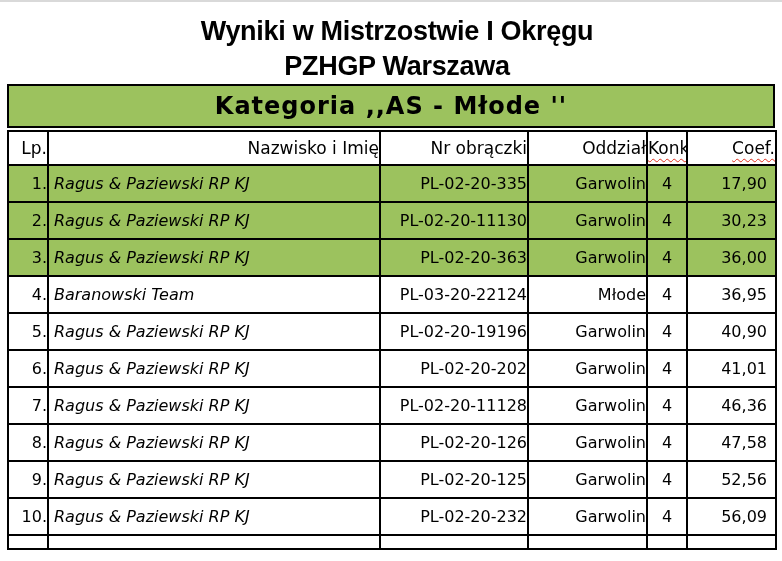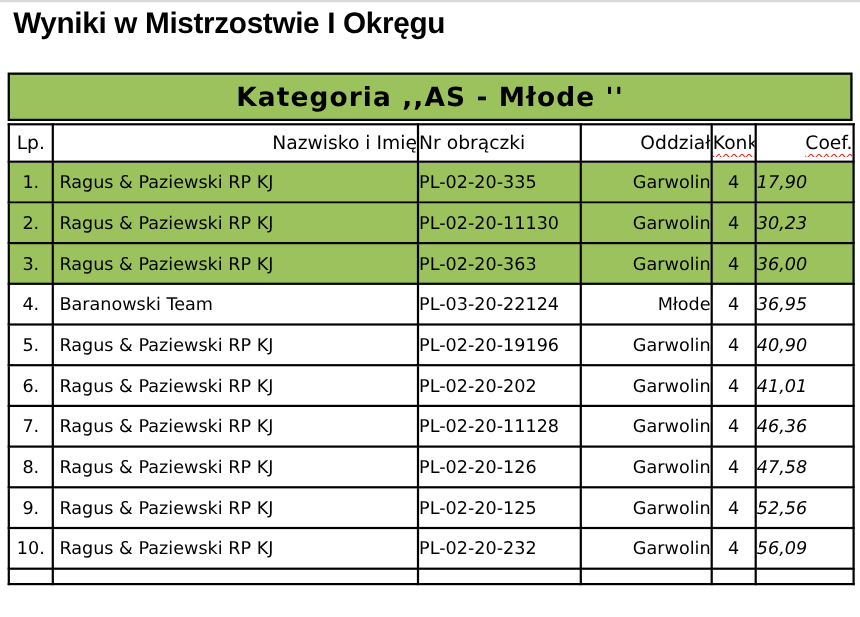--- a/index.html
+++ b/index.html
@@ -9,31 +9,32 @@
     overflow: hidden;
     background: #ffffff;
     font-family: "DejaVu Sans", sans-serif;
     color: #000;
   }
   .top-edge {
     width: 100%; height: 2px;
     background: var(--top-edge-gray, #d9d9d9);
   }
   .title {
-    margin-top: 2px;
+    margin-top: 12px;
+    text-align: center;
     font-family: "Liberation Sans", sans-serif;
     font-weight: 700;
     font-size: 27px;
     line-height: 35px;
     letter-spacing: -0.3px;
     padding-left: 12px;
   }
   .banner {
     width: 768px;
-    margin: 27px 0 2px 7px;
+    margin: 0 0 2px 7px;
     height: 44px;
     border: 2px solid var(--border-black, #000);
     background: var(--highlight-green, #9cc25e);
     display: flex; align-items: center; justify-content: center;
     font-weight: 700;
     font-size: 24px;
     letter-spacing: 1px;
   }
   table {
     border-collapse: collapse;
@@ -43,45 +44,46 @@
   }
   th, td {
     border: 2px solid var(--border-black, #000);
     padding: 0;
     vertical-align: middle;
     overflow: hidden;
     white-space: nowrap;
   }
   th { font-weight: 400; font-size: 17px; height: 34px; text-align: right; }
   td { font-size: 16px; height: 37px; }
-  .c-lp     { text-align: center; }
-  td.c-name   { text-align: left;  padding-left: 5px; }
-  .c-ring   { text-align: left; }
+  .c-lp     { text-align: right; }
+  td.c-name   { text-align: left;  padding-left: 5px; font-style: italic; }
+  .c-ring   { text-align: right; }
   td.c-branch { text-align: right;  padding-left: 6px; }
   .c-konk   { text-align: center; }
-  td.c-coef   { text-align: left; padding-right: 20px; font-style: italic; }
+  td.c-coef   { text-align: right; padding-right: 8px; }
   tr.hl td { background: var(--highlight-green, #9cc25e); }
   tr.partial td { height: 14px; }
   .squiggle {
     text-decoration-line: underline;
     text-decoration-style: wavy;
     text-decoration-color: var(--spellcheck-red, #e0301e);
     text-decoration-thickness: 1px;
     text-underline-offset: 4px;
   }
 </style>
 </head>
 <body>
 
 <div class="top-edge"></div>
 
 <div class="page">
 
   <div class="title">
     <div>Wyniki w Mistrzostwie I Okręgu</div>
+    <div>PZHGP Warszawa</div>
   </div>
 
   <div class="banner">
     <span>Kategoria ,,AS - Młode ''</span>
   </div>
 
   <table>
     <colgroup>
       <col style="width:40px">
         <col style="width:332px">

